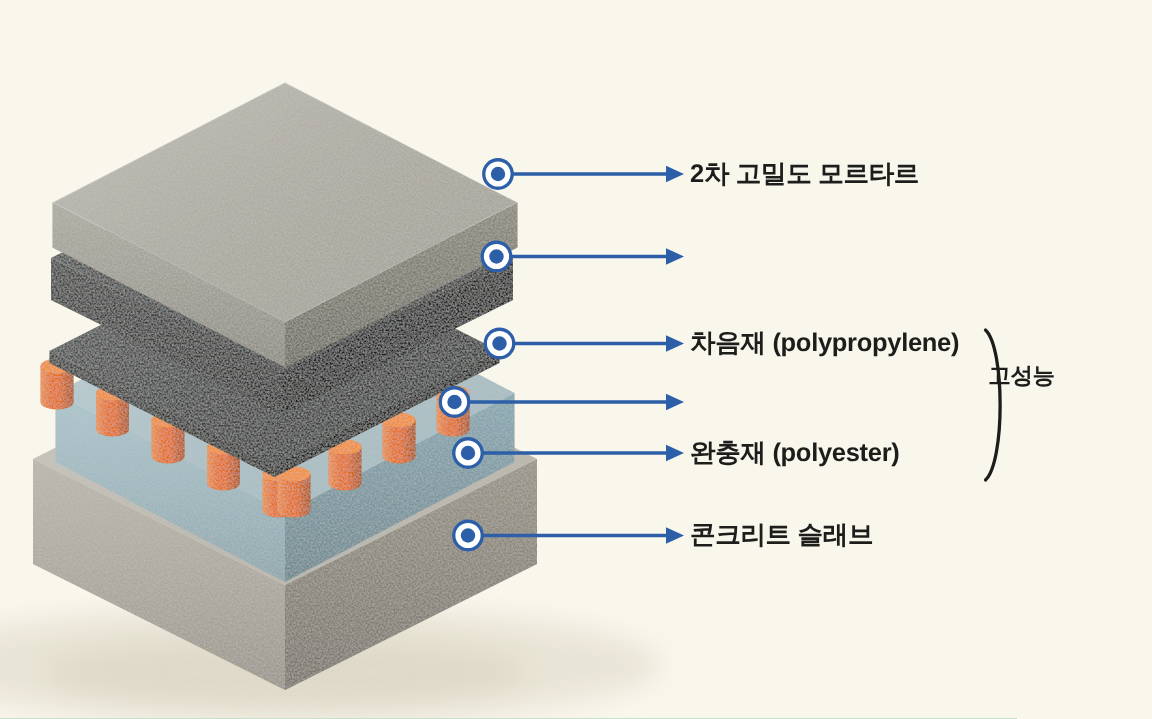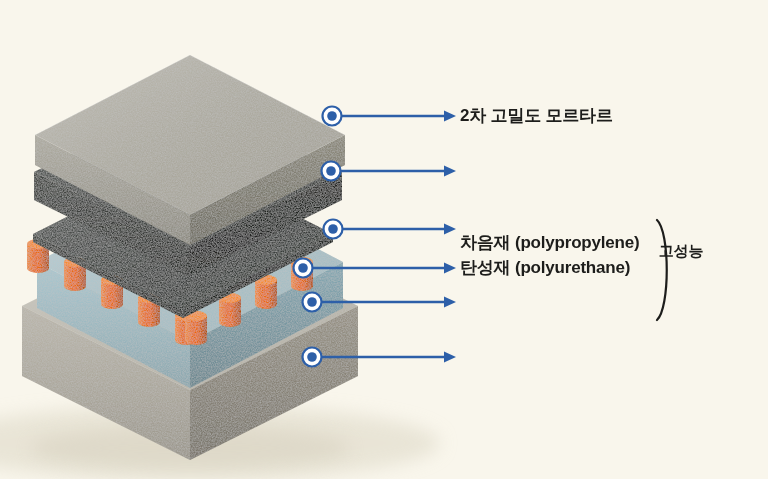--- a/index.html
+++ b/index.html
@@ -168,20 +168,21 @@
         <polygon points="444,351.5 456,357 444,362.5" fill="#2d5fa8"></polygon>
         <circle cx="312" cy="357" r="9.5" fill="#ffffff" stroke-width="2.2" stroke="#2d5fa8"></circle>
         <circle cx="312" cy="357" r="4.8" fill="#2d5fa8"></circle>
       </g>
     </g>
 
     <path d="M657,220 C670,232 670,308 657,320" fill="none" stroke-width="2.2" stroke-linecap="round" stroke="#1d1d1b"></path>
   </svg>
 
   <div class="callout" style="top:105px">2차 고밀도 모르타르</div>
-  <div class="callout" style="top:232px">차음재 (polypropylene)</div>
-  <div class="callout" style="top:257px">탄성재 (polyurethane)</div>
+  <div class="callout" style="top:218px">차음재 (polypropylene)</div>
+  <div class="callout" style="top:291px">완충재 (polyester)</div>
+  <div class="callout" style="top:346px">콘크리트 슬래브</div>
 
   <div class="group-label">
     <div>고성능</div>
   </div>
 
 </div>
 
 </body></html>

